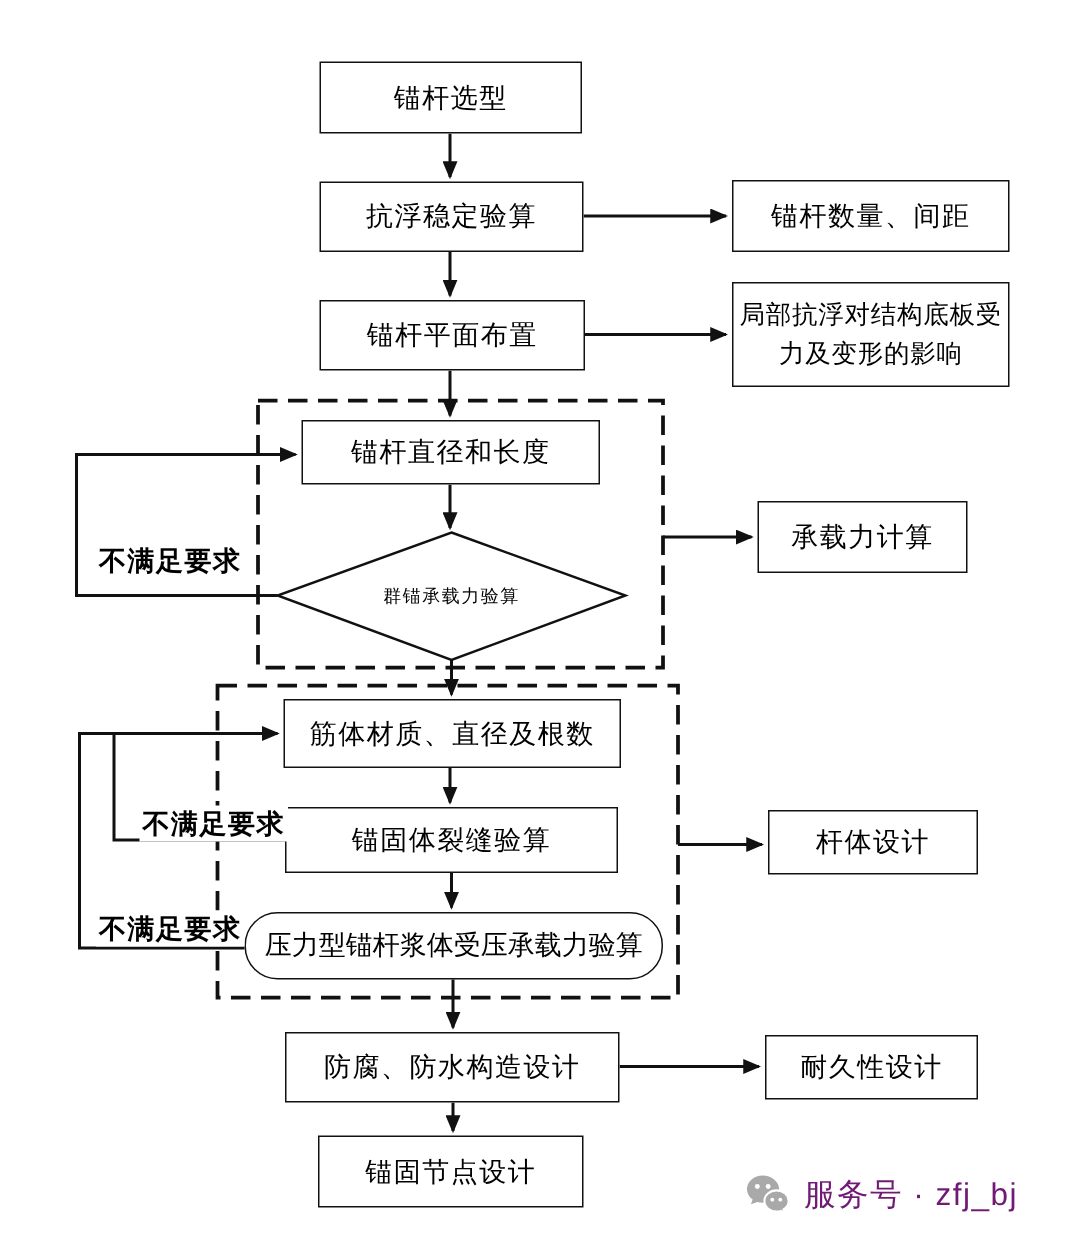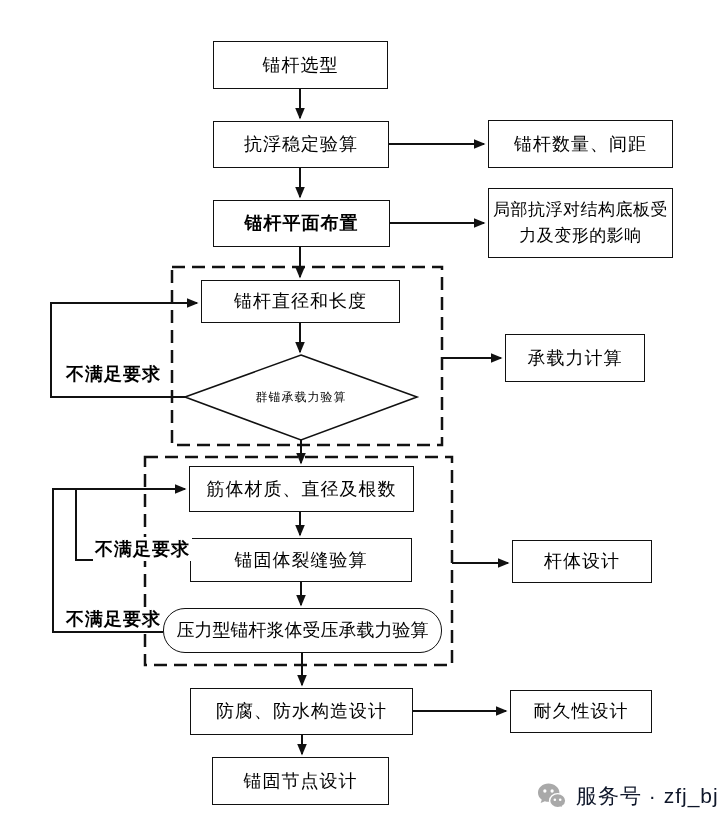--- a/index.html
+++ b/index.html
@@ -18,22 +18,22 @@
   .diamond-text{
     position:absolute;display:flex;align-items:center;justify-content:center;
     text-align:center;font-size:12px;letter-spacing:1px;background:transparent;
   }
   .loop-label{
     position:absolute;background:#ffffff;padding:0 2px;
     font-family:"Liberation Sans", sans-serif;font-weight:bold;
     font-size:18px;letter-spacing:1px;
   }
   .watermark{
-    position:absolute;left:536px;top:782px;display:flex;align-items:center;gap:9px;
-    font-family:"Liberation Sans", sans-serif;font-size:21px;color:#0f172a;
+    position:absolute;left:496px;top:782px;display:flex;align-items:center;gap:9px;
+    font-family:"Liberation Sans", sans-serif;font-size:21px;color:#701a75;
     letter-spacing:1px;white-space:nowrap;text-align:center;
   }
   .watermark .wicon{flex:0 0 auto;display:block;}
 </style>
 </head>
 <body>
 
 <div class="canvas">
 
   <svg class="connectors" width="720" height="829" viewBox="0 0 720 829" xmlns="http://www.w3.org/2000/svg">
@@ -68,21 +68,21 @@
     <polyline points="190,560 76,560 76,489" fill="none" stroke="#111111" stroke-width="2"></polyline>
     <polyline points="163,632 53,632 53,489 185,489" fill="none" stroke="#111111" stroke-width="2" marker-end="url(#arr)"></polyline>
   </svg>
 
   <div class="node" style="left:213px;top:121px;width:176px;height:47px;">抗浮稳定验算</div>
 
   <div class="node" style="left:213px;top:41px;width:175px;height:48px;">锚杆选型</div>
 
   <div class="node" style="left:488px;top:120px;width:185px;height:48px;">锚杆数量、间距</div>
 
-  <div class="node" style="left:213px;top:200px;width:177px;height:47px;font-weight:bold;">锚杆平面布置</div>
+  <div class="node" style="left:213px;top:200px;width:177px;height:47px;">锚杆平面布置</div>
 
   <div class="node small-text" style="left:488px;top:188px;width:185px;height:70px;line-height:1.55;">局部抗浮对结构底板受力及变形的影响</div>
 
   <div class="node" style="left:201px;top:280px;width:199px;height:43px;">锚杆直径和长度</div>
 
   <div class="diamond-text" style="left:201px;top:376px;width:200px;height:42px;">群锚承载力验算</div>
 
   <div class="node" style="left:505px;top:334px;width:140px;height:48px;">承载力计算</div>
 
   <div class="node" style="left:189px;top:466px;width:225px;height:46px;">筋体材质、直径及根数</div>

